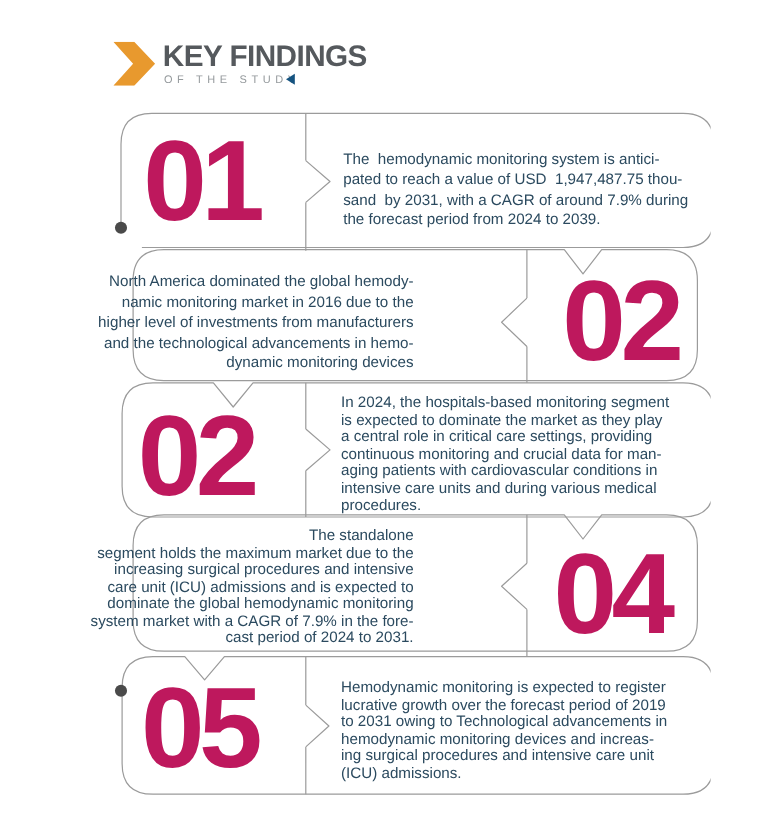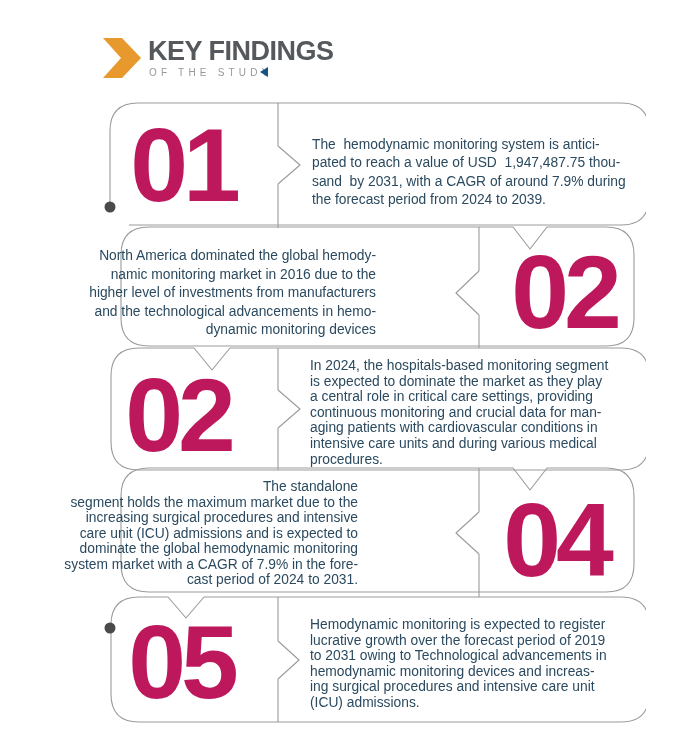--- a/index.html
+++ b/index.html
@@ -37,21 +37,21 @@
   
   .t{
     position:absolute;white-space:pre;font-size:13.8px;font-weight:500;
     color:#2B4A5F;
   }
   .t-left{text-align:left;}
   .t-right{text-align:right;}
   .t1{left:276px;top:136px;line-height:18.4px;}
   .t2{right:270px;top:247px;line-height:18.5px;}
   .t3{left:274px;top:358px;line-height:15.6px;}
-  .t4{right:288px;top:479px;line-height:15.5px;text-align:right;}
+  .t4{right:270px;top:479px;line-height:15.5px;text-align:right;}
   .t5{left:274px;top:617px;line-height:15.6px;}
 </style>
 </head>
 <body>
 
 <div class="canvas">
 
   <svg class="outlines" width="690" height="745" viewBox="0 0 690 745" fill="none" stroke="#9B9B9B" stroke-width="1.1" stroke-linejoin="round">
     <g>
       <path d="M 74 207 L 74 131 Q 74 103 102 103 L 585 103 Q 613 103 613 131 L 613 197 Q 613 225 585 225 L 93 225"></path>

